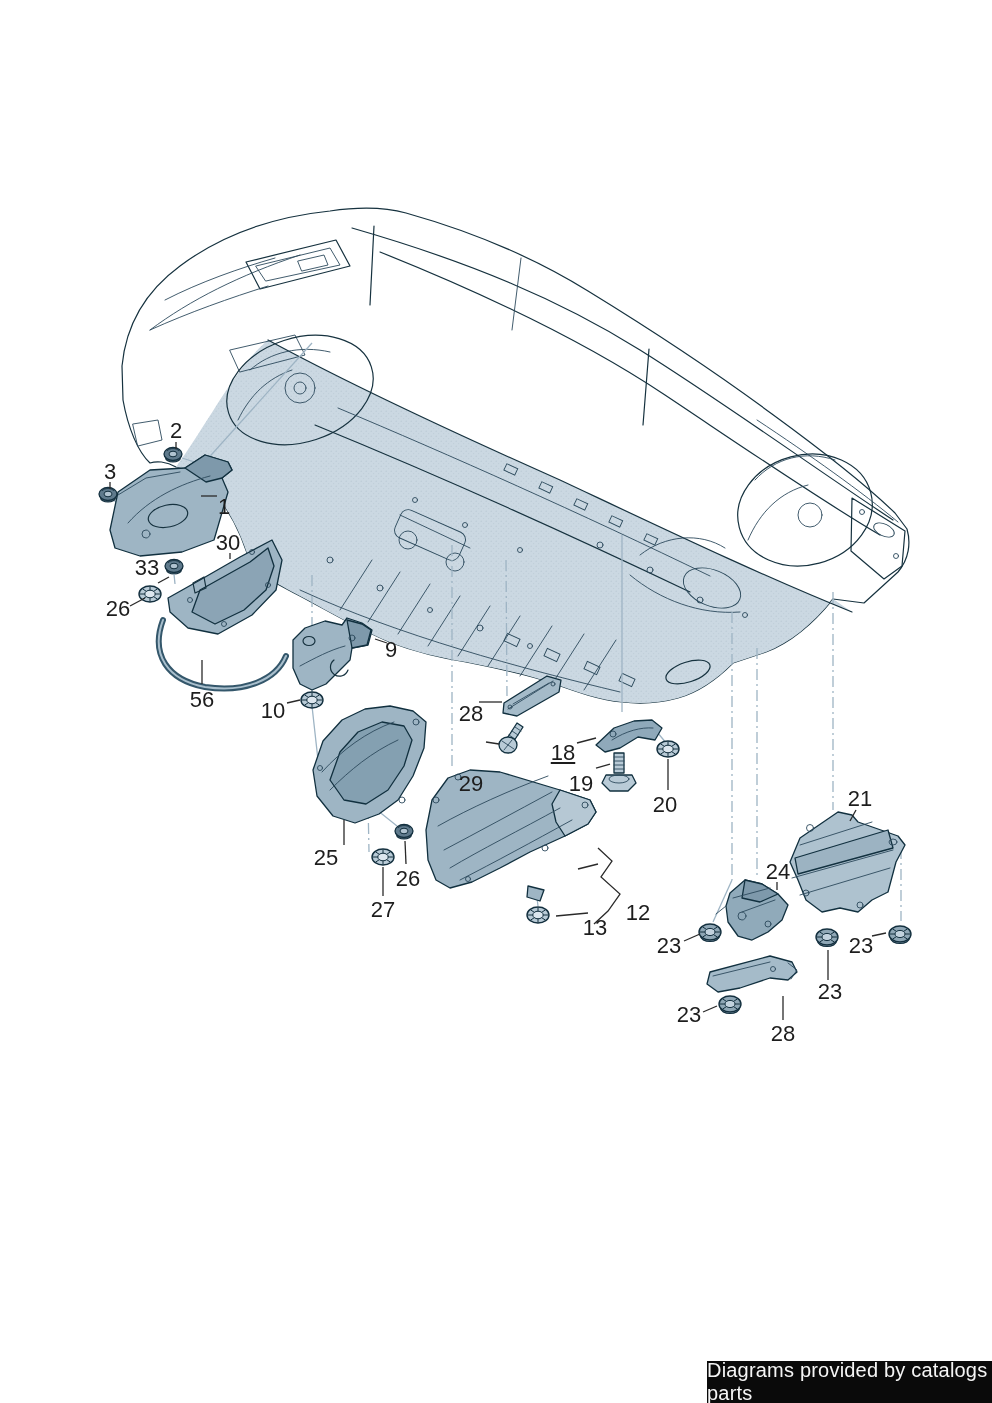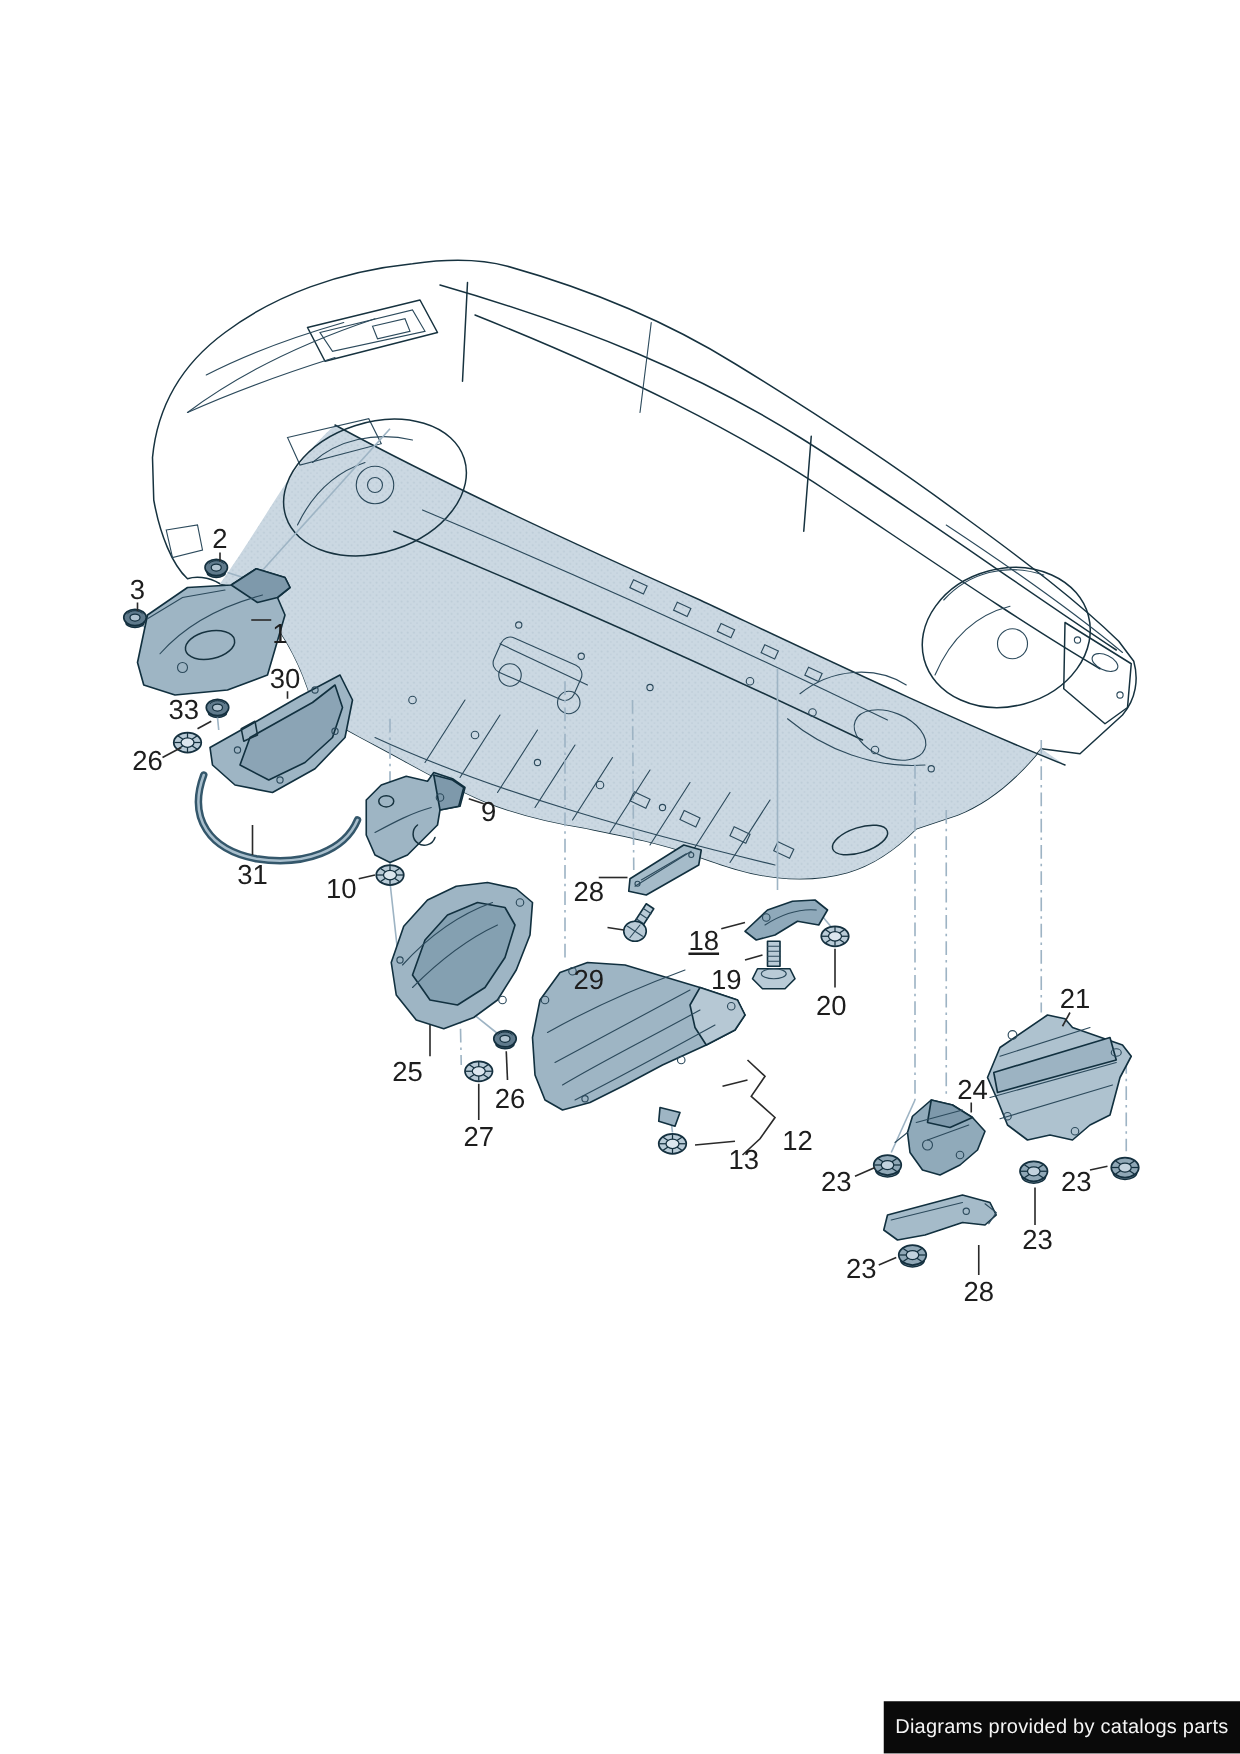--- a/index.html
+++ b/index.html
@@ -8,21 +8,21 @@
   svg{position:absolute;left:0;top:0;}
   .callout{
     position:absolute;transform:translate(-50%,-50%);
     font-family:"Liberation Sans","DejaVu Sans",sans-serif;
     font-size:22px;color:#1d1d1d;line-height:1;white-space:nowrap;
     cursor:pointer;user-select:none;
   }
   .banner{
     position:absolute;left:707px;top:1361px;width:285px;height:42px;
     background:#0a0a0a;color:#f5f5f5;display:flex;align-items:center;justify-content:center;
-    font-size:16px;letter-spacing:.2px;font-family:"Liberation Sans",sans-serif;
+    font-size:20px;letter-spacing:.2px;font-family:"Liberation Sans",sans-serif;
   }
   
   .ln{stroke:#16323f;stroke-width:1.2;fill:none;stroke-linecap:round;stroke-linejoin:round;}
   .lnt{stroke:#2c4a5c;stroke-width:.9;fill:none;stroke-linecap:round;}
   .dd{stroke:#9eb4c4;stroke-width:1.3;fill:none;stroke-dasharray:11 4 2 4;}
   .ld{stroke:#9eb4c4;stroke-width:1.3;fill:none;}
   .tk{stroke:#2a2a2a;stroke-width:1.3;fill:none;}
   .part{stroke:#11303f;stroke-width:1.3;stroke-linejoin:round;}
 </style>
 </head>
@@ -416,21 +416,21 @@
   </g>
 </svg>
 
 <div id="callout-layer">
       <span class="callout" style="left: 176px; top: 431px;">2</span>
       <span class="callout" style="left: 110px; top: 472px;">3</span>
       <span class="callout" style="left: 224px; top: 507px;">1</span>
       <span class="callout" style="left: 228px; top: 543px;">30</span>
       <span class="callout" style="left: 147px; top: 568px;">33</span>
       <span class="callout" style="left: 118px; top: 609px;">26</span>
-      <span class="callout" style="left: 202px; top: 700px;">31</span>
+      <span class="callout" style="left: 202px; top: 700px;">56</span>
       <span class="callout" style="left: 391px; top: 650px;">9</span>
       <span class="callout" style="left: 273px; top: 711px; text-align: right;">10</span>
       <span class="callout" style="left: 471px; top: 714px;">28</span>
       <span class="callout" style="left: 471px; top: 784px;">29</span>
       <span class="callout" style="left: 563px; top: 753px; text-decoration: underline;">18</span>
       <span class="callout" style="left: 581px; top: 760px; margin-top: 24px;">19</span>
       <span class="callout" style="left: 665px; top: 805px;">20</span>
       <span class="callout" style="left: 326px; top: 858px;">25</span>
       <span class="callout" style="left: 408px; top: 879px;">26</span>
       <span class="callout" style="left: 383px; top: 910px;">27</span>

